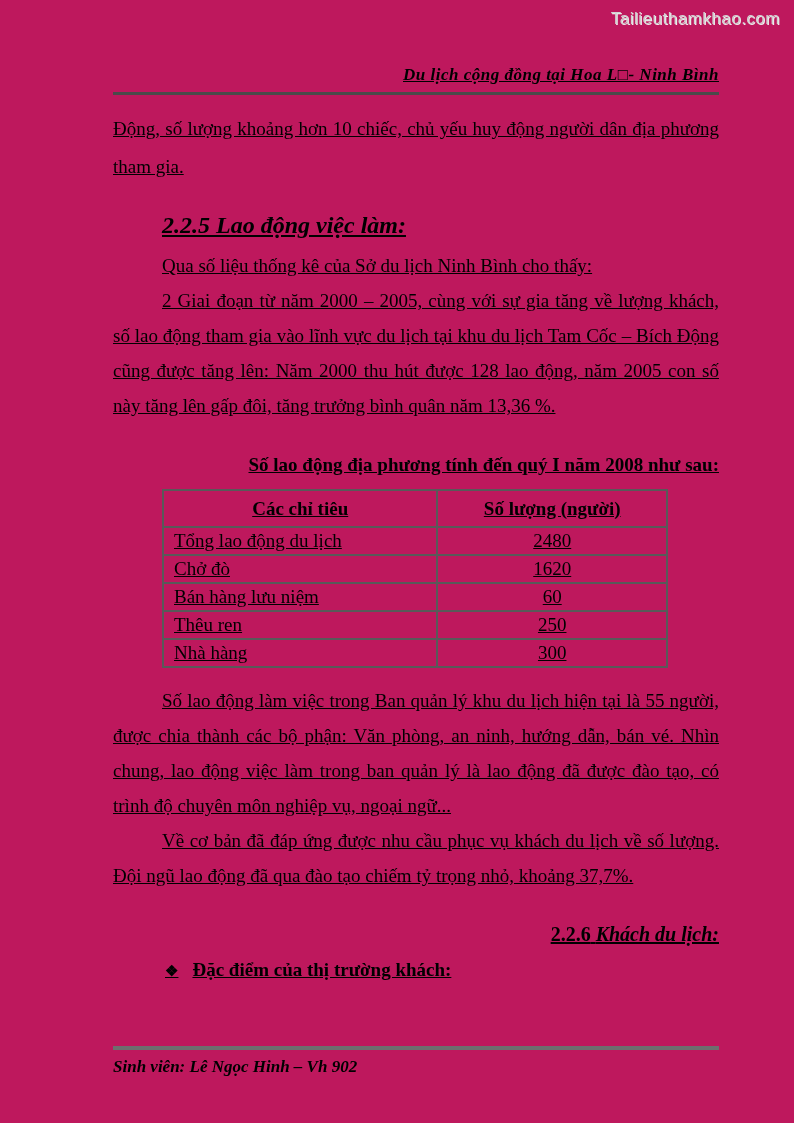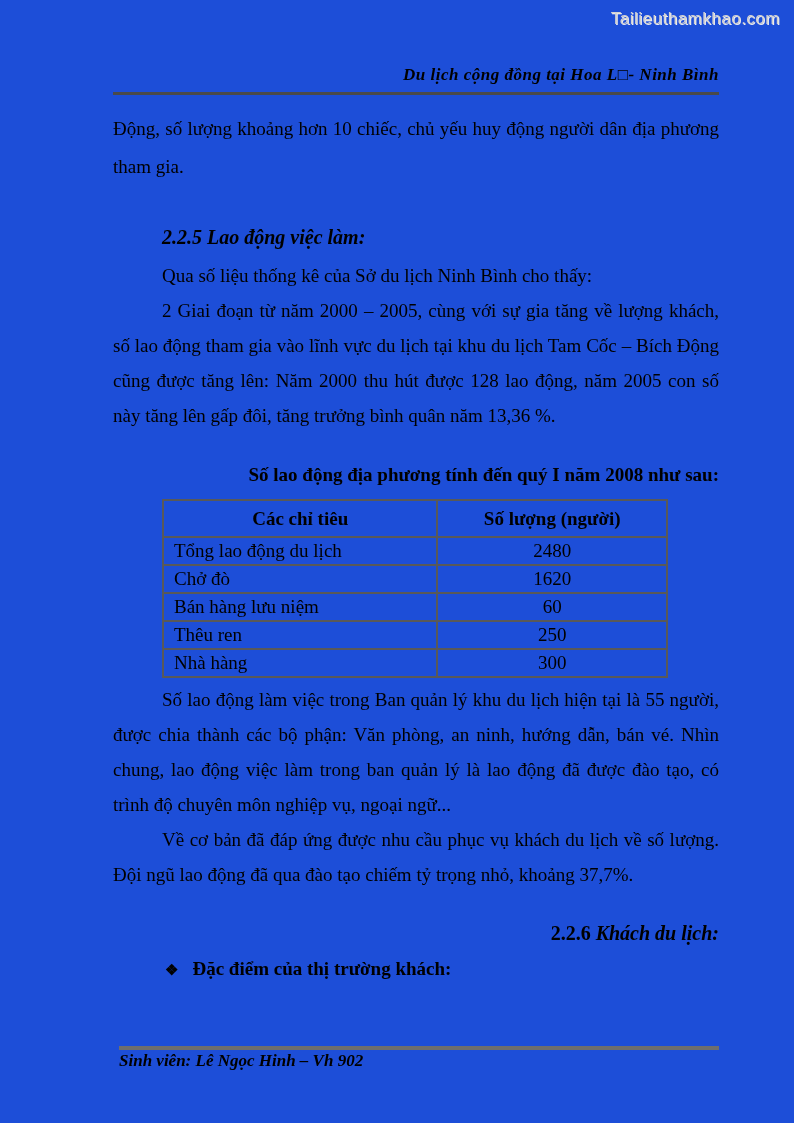--- a/index.html
+++ b/index.html
@@ -1,23 +1,24 @@
 <!DOCTYPE html>
 <html><head>
 <meta charset="utf-8">
 <style>
   * { margin:0; padding:0; box-sizing:border-box; }
   html,body { background:#ffffff; }
   .page {
     position:relative;
     width:794px; height:1123px;
-    background:#1d4ed8;
+    background:#be185d;
     overflow:hidden;
     font-family:"Liberation Serif", serif;
     color:#000000;
+    text-decoration:underline;
   }
   .watermark {
     position:absolute; top:9px; right:14px;
     font-family:"Liberation Sans", sans-serif;
     font-size:17px; color:#d2d2d2;
     text-shadow:1px 1px 0 #efefef;
     letter-spacing:0.5px;
   }
   .content { margin:0 75px 0 113px; }
   .header-block {
@@ -29,22 +30,22 @@
     font-size:17px; font-weight:bold; font-style:italic;
     letter-spacing:0.5px;
   }
   .para {
     font-size:19px; line-height:35px;
     text-align:justify;
   }
   .para.first { margin-top:15px; line-height:38px; }
   .indent { text-indent:49px; }
   .sec-heading {
-    margin:40px 0 0 49px;
-    font-size:20px; font-weight:bold; font-style:italic;
+    margin:26px 0 0 49px;
+    font-size:24px; font-weight:bold; font-style:italic;
   }
   .sec-heading-226 {
     margin:30px 0 0 49px;
     font-size:20px; font-weight:bold; font-style:normal;text-align:right;
   }
   .sec-heading-226 .sec-title { font-style:italic; }
   .p2 { margin-top:9px; }
   .caption {
     margin-top:31px;
     text-align:right;
@@ -59,31 +60,31 @@
   table.data-table th, table.data-table td {
     border:2px solid #595959;
     padding:2px 10px;
   }
   table.data-table th {
     height:37px; font-weight:bold; text-align:center;border-radius:8px;
   }
   table.data-table td { height:20px; }
   td.cell-label { text-align:left; }
   td.cell-value { text-align:center; }
-  .p4 { margin-top:4px; }
+  .p4 { margin-top:15px; }
   .bullet-line {
     margin:13px 0 0 52px;
     font-size:19px; font-weight:bold;
     display:flex; align-items:baseline;
   }
   .bullet-icon { font-size:15px; margin-right:14px; }
   .footer {
-    position:absolute; top:1046px; left:119px; right:75px;
+    position:absolute; top:1046px; left:113px; right:75px;
     border-top:4px solid #6e6e6e;
-    padding-top:1px;
+    padding-top:7px;
     font-size:17px; font-weight:bold; font-style:italic;
   }
 </style>
 </head>
 <body>
 
 <div class="page">
 
   <div class="watermark">Tailieuthamkhao.com</div>
 

